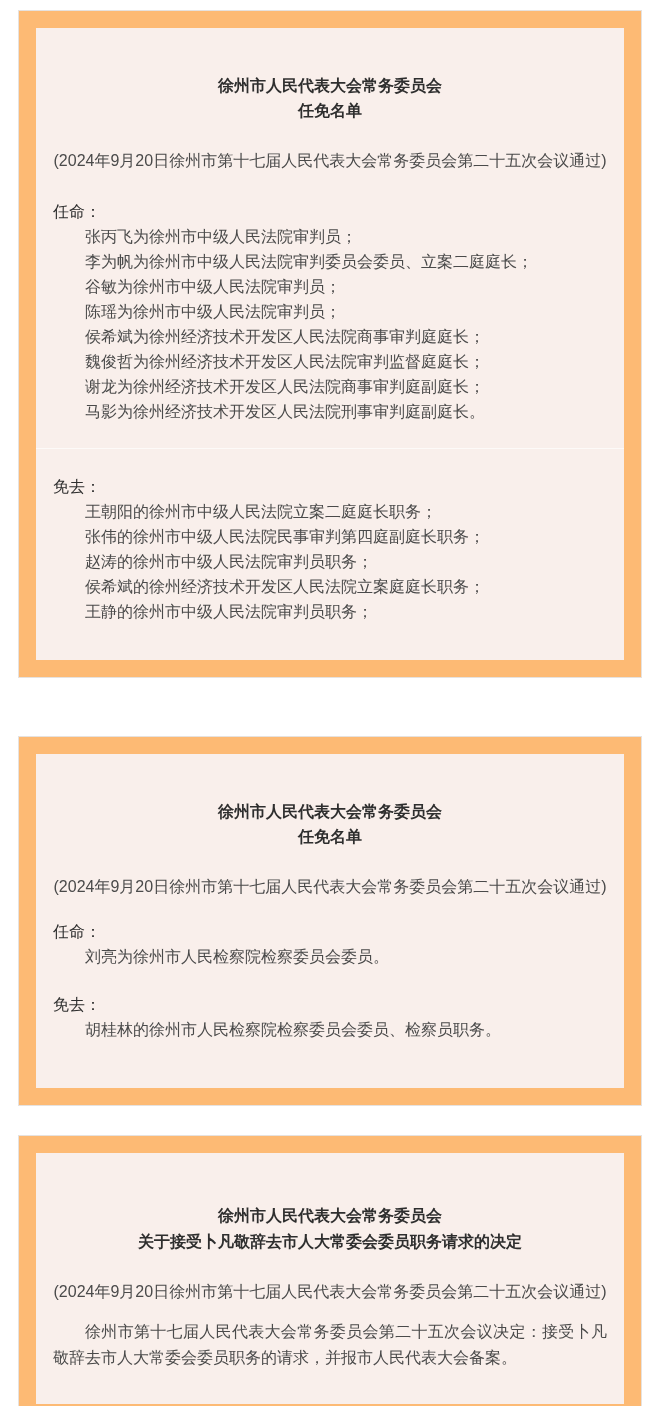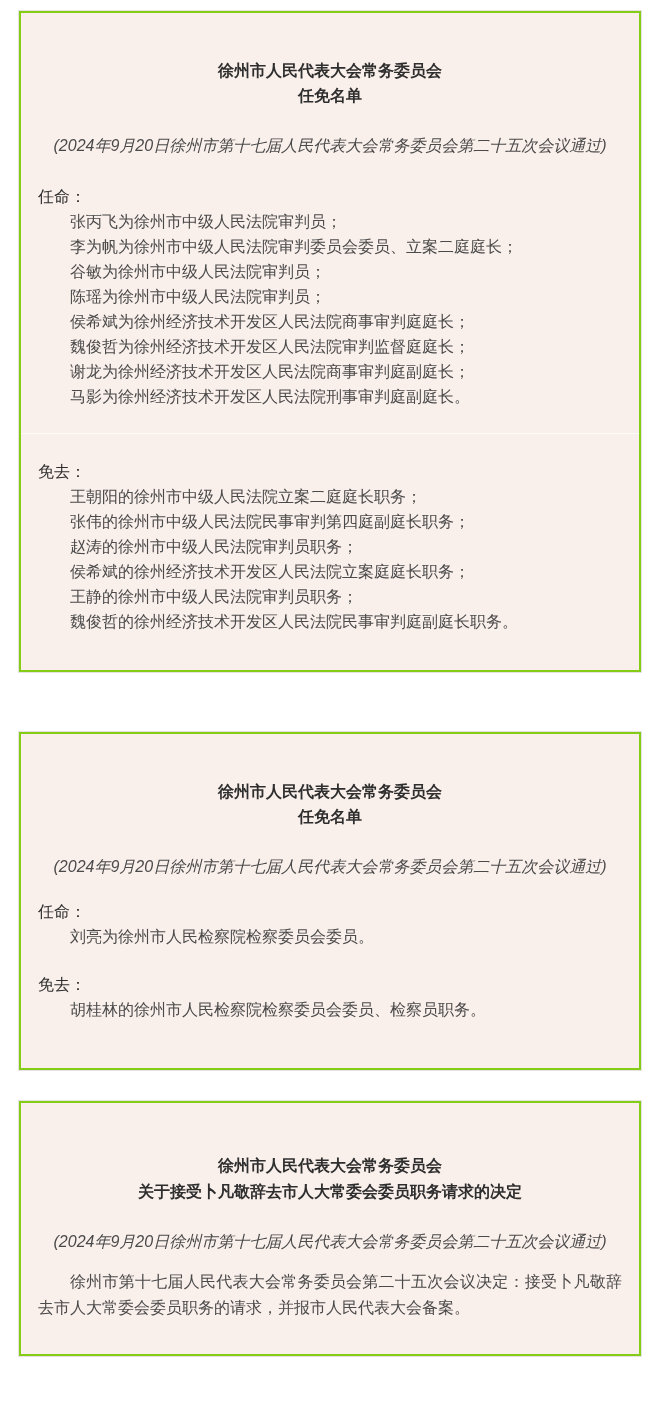--- a/index.html
+++ b/index.html
@@ -15,44 +15,43 @@
     line-height: 25px;
     color: #4a4a4a;
     overflow: hidden;
   }
   .page {
     width: 660px;
     height: 1406px;
   }
   .card {
     margin: 0 18px;
-    background: #84cc16;
+    background: #fdba74;
     border: 1px solid #e6e2df;
-    padding: 2px;
+    padding: 17px;
   }
   .card-1 { margin-top: 10px; }
   .card-2 { margin-top: 58px; }
   .card-3 { margin-top: 29px; }
   .card-inner {
     background: #f9efeb;
   }
   .card-1 .card-inner { padding: 45px 17px 36px; }
   .card-2 .card-inner { padding: 45px 17px 46px; }
   .card-3 .card-inner { padding: 50px 17px 33px; line-height: 26px; }
   h2, p { margin: 0; padding: 0; font-size: 16px; }
   .doc-title {
     text-align: center;
     font-weight: bold;
     color: #2e2e2e;
     line-height: inherit;
   }
   .date-line {
     text-align: center;
     margin-top: 25px;
-    font-style: italic;
   }
   .card-3 .date-line { margin-top: 24px; }
   .section-label {
     font-weight: normal;
     color: #2e2e2e;
   }
   .card-1 .label-appoint { margin-top: 26px; }
   .card-2 .label-appoint { margin-top: 20px; }
   .card-2 .label-remove { margin-top: 23px; }
   .item {
@@ -94,21 +93,20 @@
       <p class="item">马影为徐州经济技术开发区人民法院刑事审判庭副庭长。</p>
 
       <div class="seam"></div>
 
       <p class="section-label">免去：</p>
       <p class="item">王朝阳的徐州市中级人民法院立案二庭庭长职务；</p>
       <p class="item">张伟的徐州市中级人民法院民事审判第四庭副庭长职务；</p>
       <p class="item">赵涛的徐州市中级人民法院审判员职务；</p>
       <p class="item">侯希斌的徐州经济技术开发区人民法院立案庭庭长职务；</p>
       <p class="item">王静的徐州市中级人民法院审判员职务；</p>
-      <p class="item">魏俊哲的徐州经济技术开发区人民法院民事审判庭副庭长职务。</p>
     </div>
   </section>
 
   <section class="card card-2">
     <div class="card-inner">
       <h2 class="doc-title">
         <div>徐州市人民代表大会常务委员会</div>
         <div>任免名单</div>
       </h2>
       <p class="date-line">(2024年9月20日徐州市第十七届人民代表大会常务委员会第二十五次会议通过)</p>

